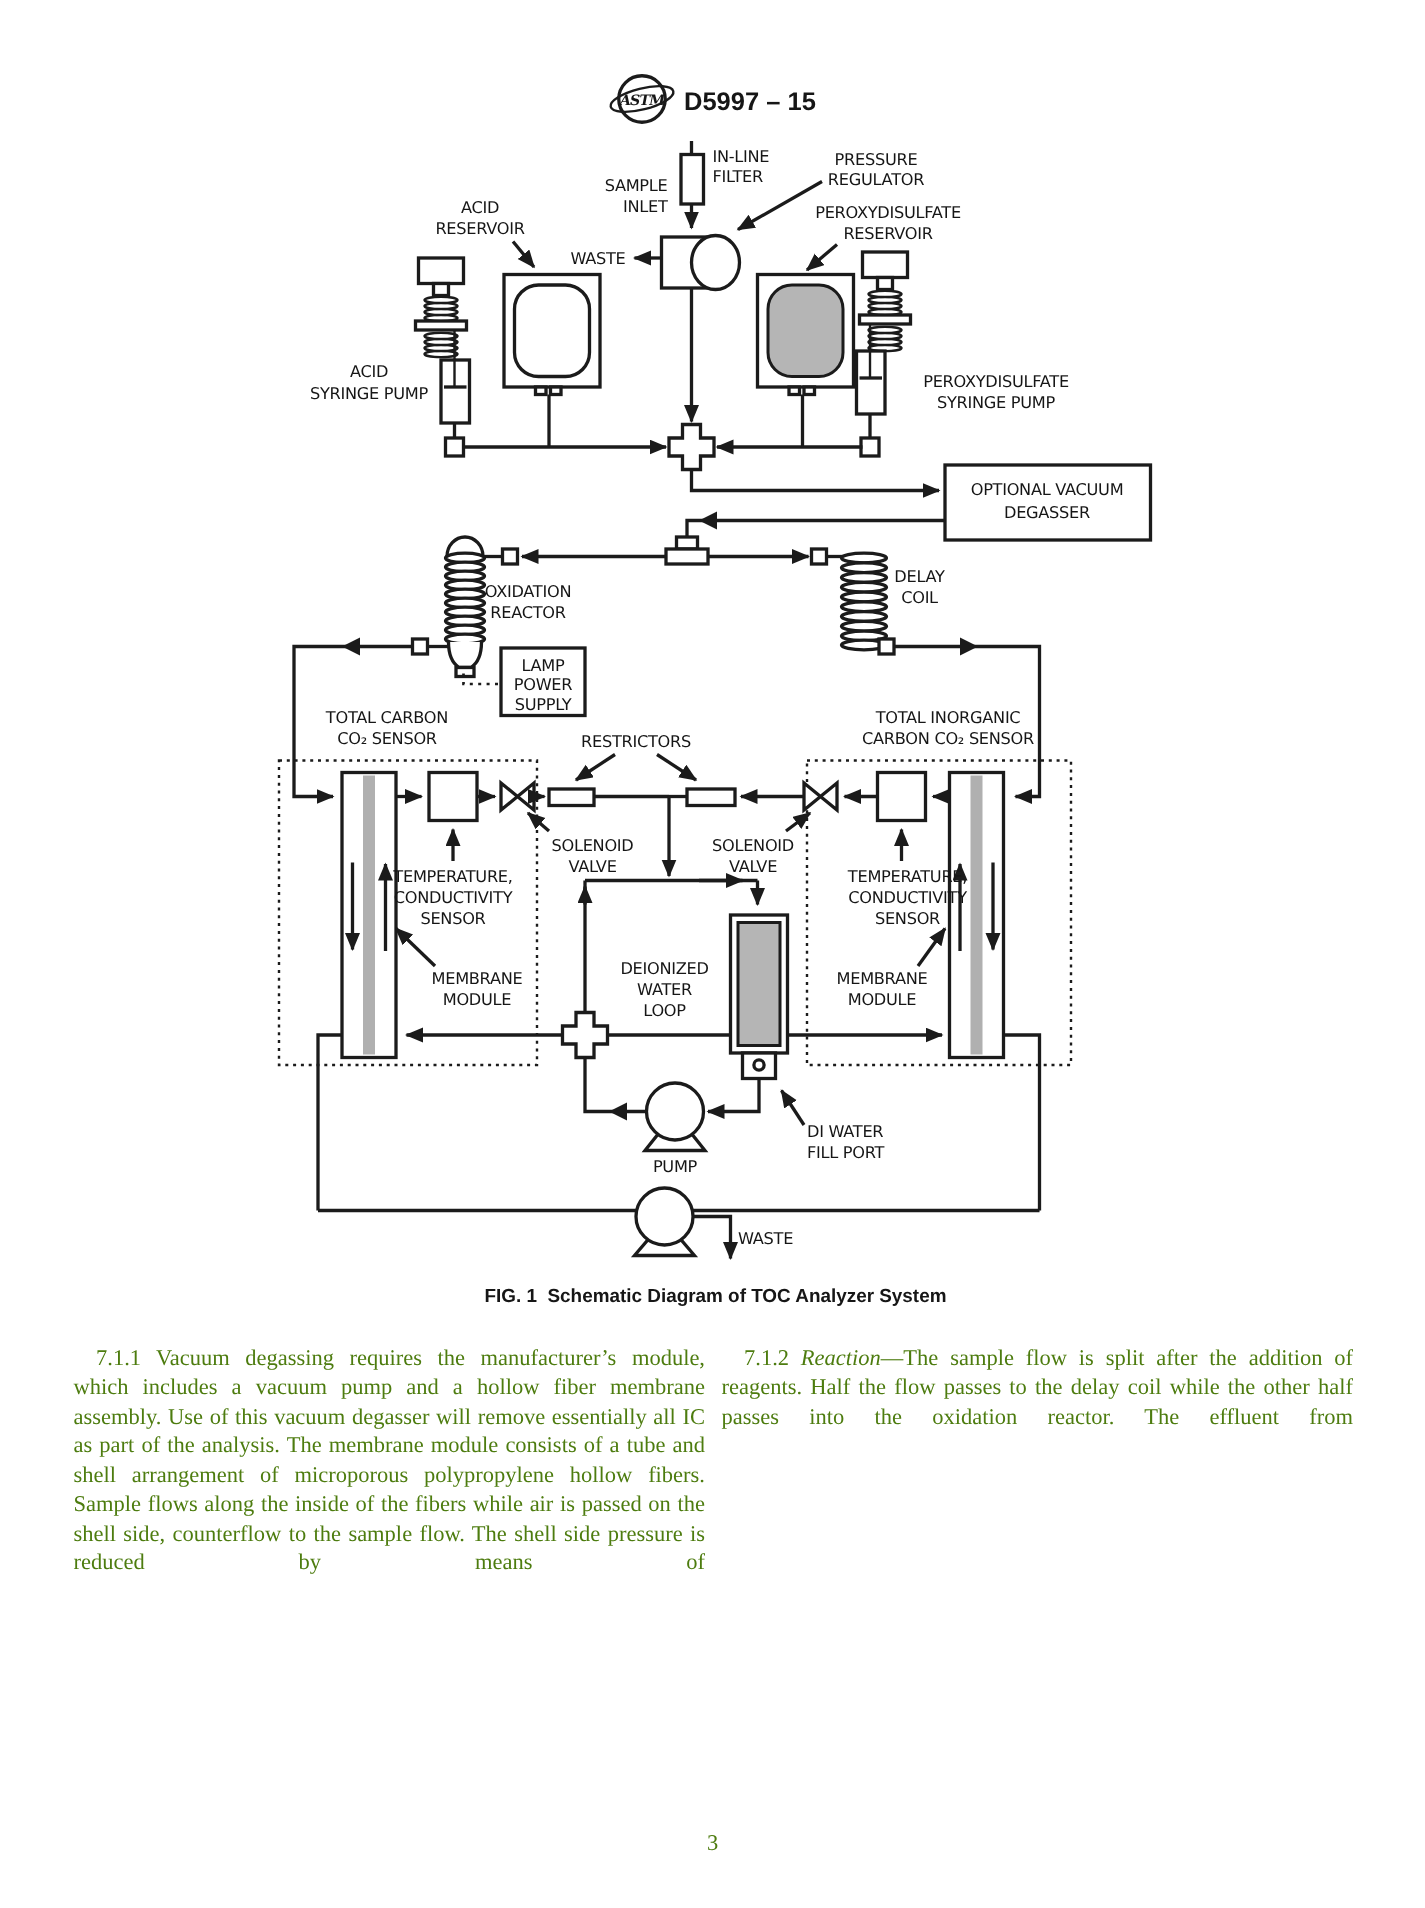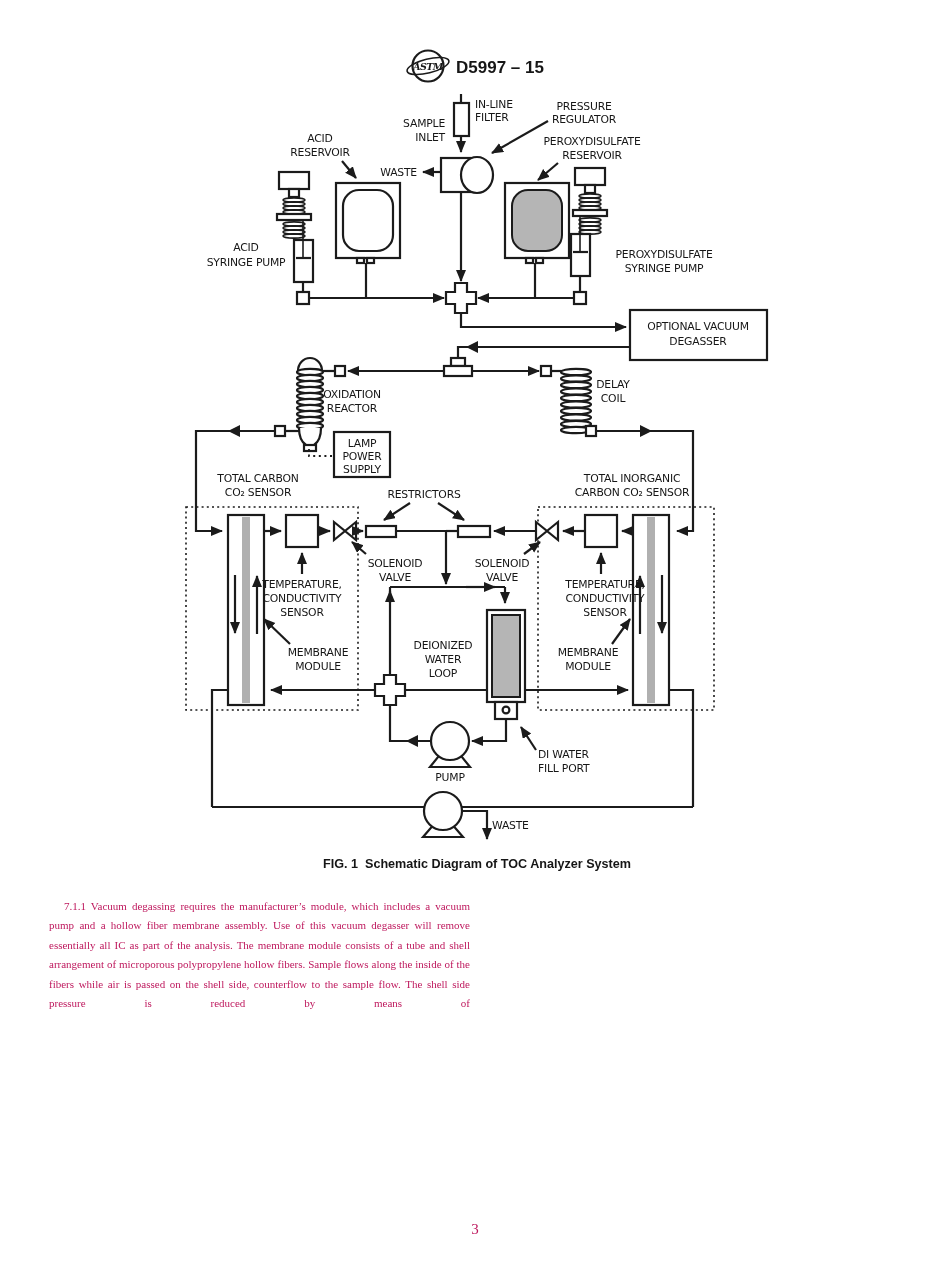--- a/index.html
+++ b/index.html
@@ -1,31 +1,31 @@
 <!DOCTYPE html>
 <html><head>
 <meta charset="utf-8">
 <style>
   html,body{margin:0;padding:0;background:#fff;}
   .page{position:relative;width:950px;height:1270px;background:#ffffff;overflow:hidden;
-        font-family:"Liberation Serif",serif;color:#be185d;}
+        font-family:"Liberation Serif",serif;color:#4d7c0f;}
   svg text{fill:#161616;}
   .lbl{font-family:"DejaVu Sans",sans-serif;font-size:10.8px;letter-spacing:-0.2px;}
   .cap{font-family:"Liberation Sans",sans-serif;font-size:12.6px;font-weight:bold;white-space:pre;}
   .hdr{font-family:"Liberation Sans",sans-serif;font-size:17px;font-weight:bold;}
   .logo-t{font-family:"DejaVu Serif",serif;font-size:9.5px;font-weight:bold;font-style:italic;letter-spacing:-0.6px;}
   .ln{stroke:#1b1b1b;stroke-width:2.2;fill:none;}
   .lnw{stroke:#1b1b1b;stroke-width:2.2;fill:#ffffff;}
   .lng{stroke:#1b1b1b;stroke-width:2;fill:#b5b5b5;}
   .thin{stroke:#1b1b1b;stroke-width:1.6;fill:none;}
   .dash{stroke:#1b1b1b;stroke-width:1.6;fill:none;stroke-dasharray:2 3.2;}
   .dots{stroke:#1b1b1b;stroke-width:1.8;fill:none;stroke-dasharray:2 3.6;}
   .ah{fill:#1b1b1b;stroke:none;}
   .cols{position:absolute;top:897px;left:49px;width:853px;display:flex;gap:11px;}
-  .col{width:421px;font-size:11px;line-height:19.45px;text-align:justify;}
+  .col{width:421px;font-size:15px;line-height:19.45px;text-align:justify;}
   .col p{margin:0;}
   .cont{text-align-last:justify;}
   .ind{text-indent:15px;}
   sub{font-size:68%;line-height:0;}
   .pagenum{position:absolute;top:1221px;left:0;width:950px;text-align:center;font-size:15px;}
 </style>
 </head>
 <body>
 
 <div class="page">
@@ -306,18 +306,19 @@
   <text class="lbl" x="492" y="829">WASTE</text>
 
   <text class="cap" x="477" y="868" text-anchor="middle">FIG. 1  Schematic Diagram of TOC Analyzer System</text>
 </svg>
 
 <div class="cols">
   <div class="col">
     <p class="cont ind">7.1.1 Vacuum degassing requires the manufacturer’s module, which includes a vacuum pump and a hollow fiber membrane assembly. Use of this vacuum degasser will remove essentially all IC as part of the analysis. The membrane module consists of a tube and shell arrangement of microporous polypropylene hollow fibers. Sample flows along the inside of the fibers while air is passed on the shell side, counterflow to the sample flow. The shell side pressure is reduced by means of</p>
   </div>
   <div class="col">
+    <p class="cont ind"><span>7.1.2 </span><i>Reaction</i><span>—The sample flow is split after the addition of reagents. Half the flow passes to the delay coil while the other half passes into the oxidation reactor. The effluent from</span></p>
   </div>
 </div>
 
 <div class="pagenum">3</div>
 
 </div>
 
 </body></html>

